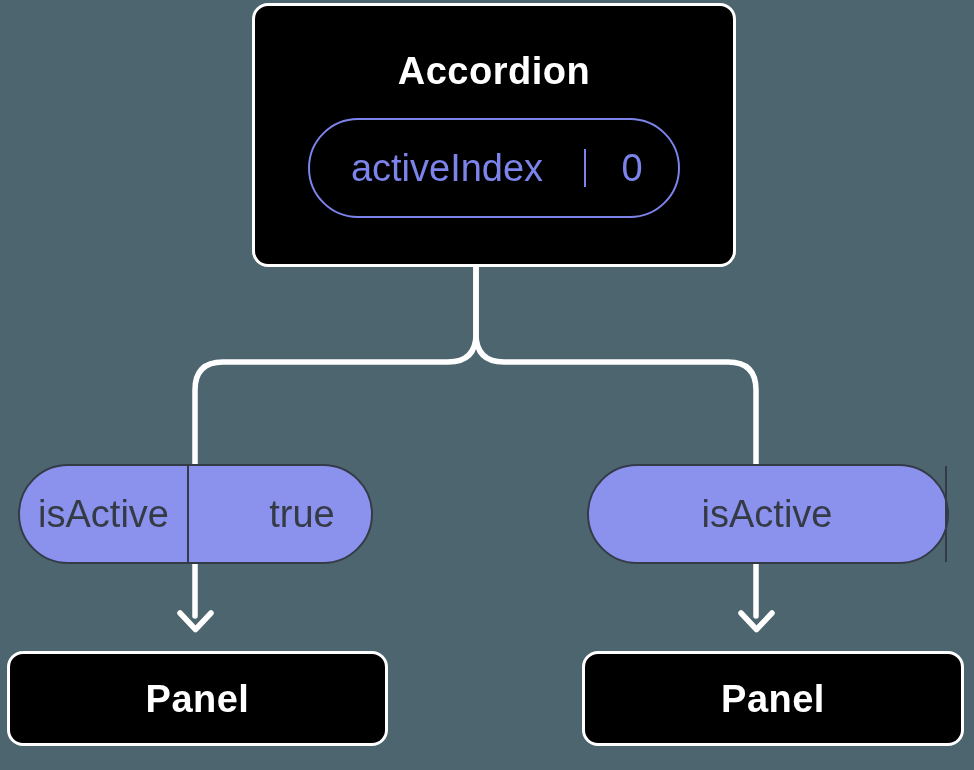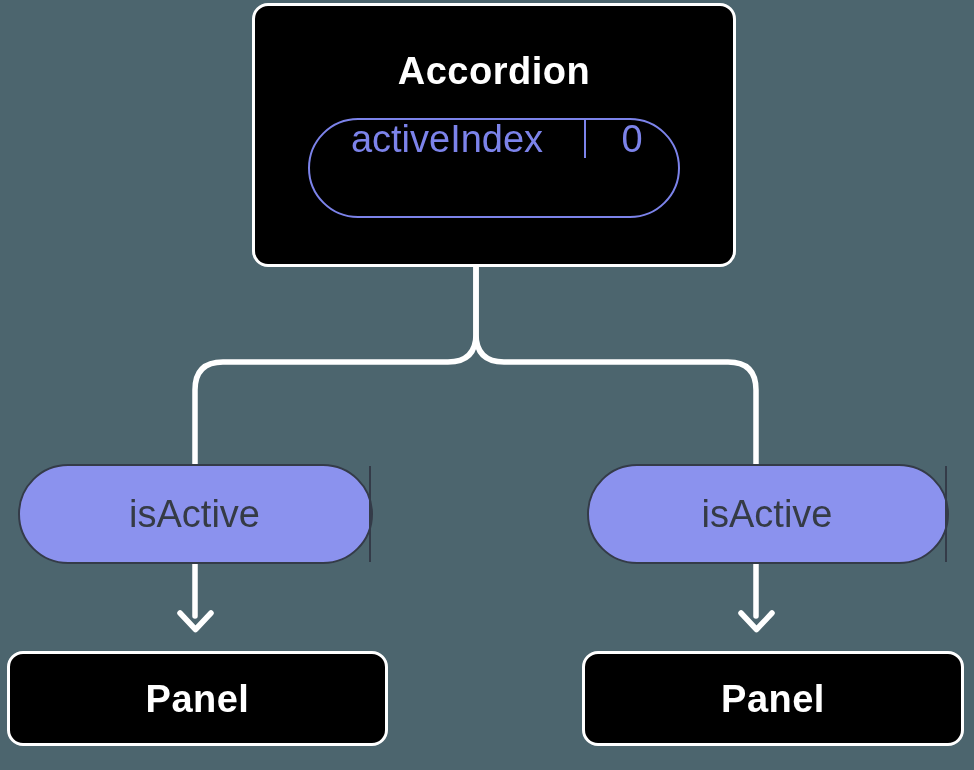--- a/index.html
+++ b/index.html
@@ -51,21 +51,21 @@
     font-weight: 600;
     line-height: 1;
     letter-spacing: 0.5px;
   }
   .state-pill {
     box-sizing: border-box;
     width: 372px; height: 100px;
     border: 2.5px solid #7C83EA;
     border-radius: 50px;
     display: flex;
-    align-items: flex-start;
+    align-items: center;
     background: transparent;
   }
   .state-pill .cell {
     display: flex;
     align-items: center;
     justify-content: center;
     color: #7C83EA;
     font-size: 38px;
     line-height: 1;
   }
@@ -126,20 +126,21 @@
   <div class="node node-root">
     <div class="node-title">Accordion</div>
     <div class="state-pill">
       <span class="cell cell-name">activeIndex</span>
       <span class="cell cell-value">0</span>
     </div>
   </div>
 
   <div class="prop-pill prop-pill-left">
     <span class="cell cell-name">isActive</span>
+    <span class="cell cell-value">true</span>
   </div>
 
   <div class="prop-pill prop-pill-right">
     <span class="cell cell-name">isActive</span>
   </div>
 
   <div class="node node-panel node-panel-left">
     <div class="node-title">Panel</div>
   </div>
 

